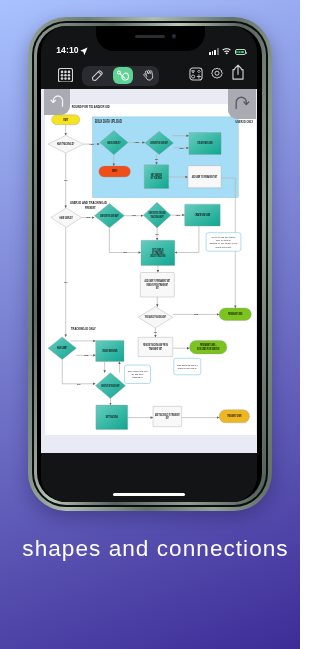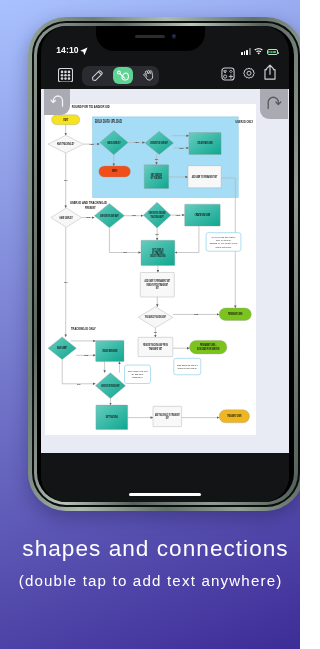--- a/index.html
+++ b/index.html
@@ -4,21 +4,21 @@
 <style>
   html,body{margin:0;padding:0;}
   body{width:300px;height:649px;overflow:hidden;font-family:"Liberation Sans",sans-serif;
        -webkit-font-smoothing:antialiased;}
   #root{position:relative;width:300px;height:649px;
     background:linear-gradient(159.6deg,#a9c2ff 0%,#3d2c97 100%);overflow:hidden;}
 
   
   .phone{position:absolute;left:27.5px;top:16.5px;width:244px;height:494.5px;border-radius:38px;
      background:linear-gradient(100deg,#93a296 0%,#6f7e74 18%,#aebcb0 38%,#60706a 62%,#93a296 82%,#5d6b63 100%);
-     box-shadow:0 6px 18px rgba(20,10,50,.30);padding-left:32px;}
+     box-shadow:0 6px 18px rgba(20,10,50,.30);}
   .phone-edge{position:absolute;left:4px;top:4px;right:4px;bottom:4px;border-radius:34px;
      background:#0b0c0b;}
   .phone-shine{position:absolute;left:6px;top:6px;right:6px;bottom:6px;border-radius:32px;
      background:linear-gradient(105deg,#8d9b92 0%,#5a6862 22%,#b9c6bb 40%,#55635d 58%,#8f9d94 78%,#4f5d57 100%);}
   .phone-bezel{position:absolute;left:9.5px;top:9px;right:9.5px;bottom:9px;border-radius:29px;
      background:#000;}
   .screen{position:absolute;left:4px;top:0px;right:5px;bottom:0px;border-radius:26px;
      overflow:hidden;background:#131416;}
 
   
@@ -382,15 +382,14 @@
         <div class="bottombar">
           <div class="home-ind"></div>
         </div>
 
       </div>
     </div>
   </div>
 
   <div class="caption">
     <div class="cap2">shapes and connections</div>
-    <div class="cap3">(double tap to add text anywhere)</div>
   </div>
 </div>
 
 </body></html>

